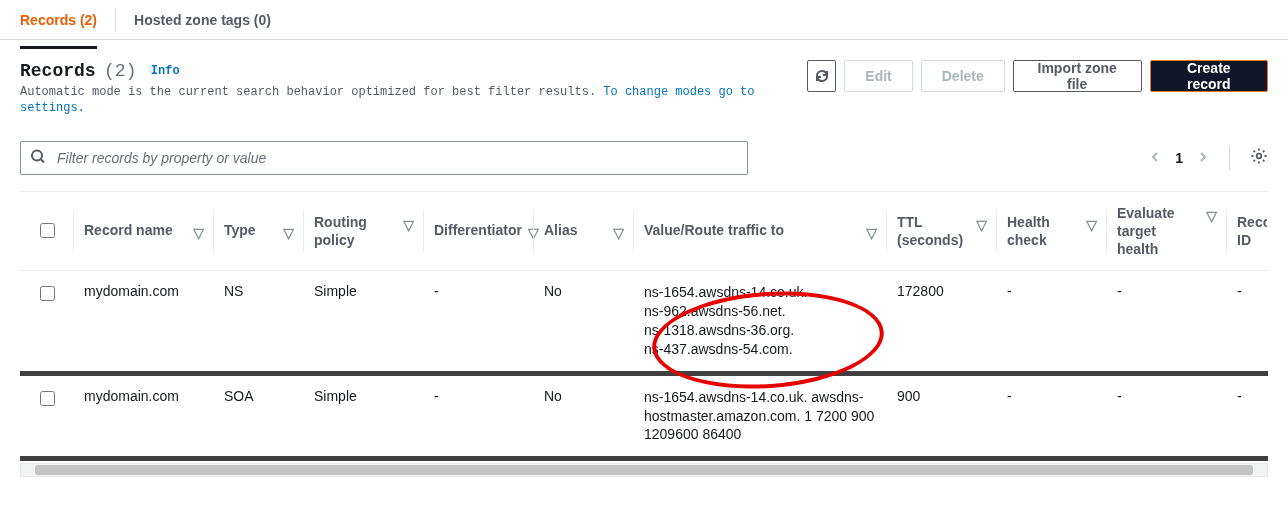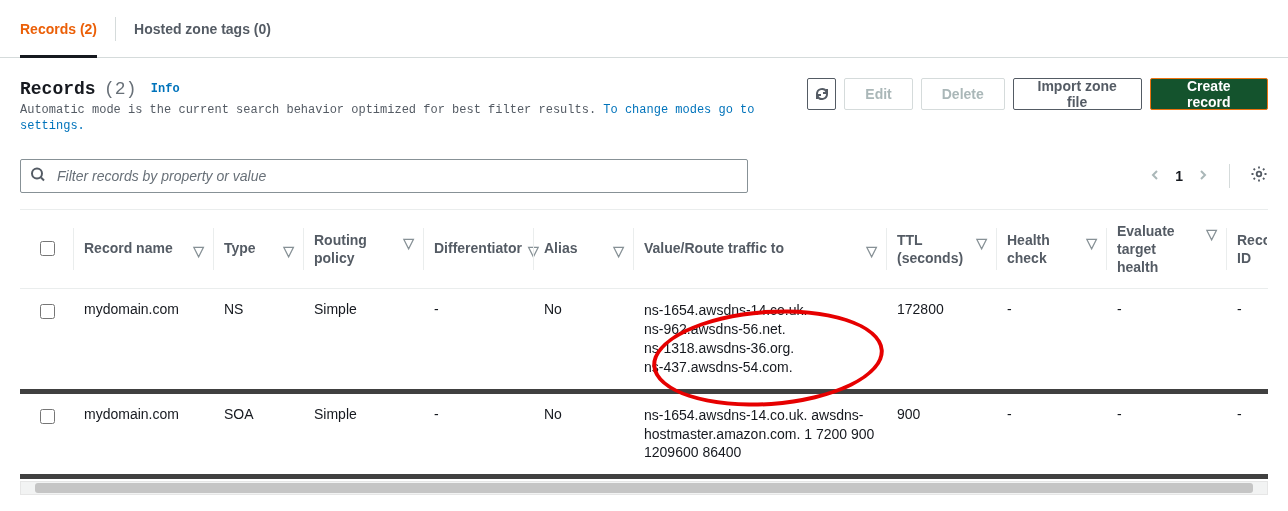--- a/index.html
+++ b/index.html
@@ -10,21 +10,21 @@
     color: #16191f;
     background: #fff;
     width: 1288px;
     overflow: hidden;
   }
   .tabs {
     display: flex;
     align-items: center;
     border-bottom: 1px solid #d5dbdb;
     padding: 0 20px;
-    height: 58px;
+    height: 40px;
   }
   .tab {
     font-weight: 700;
     font-size: 14px;
     color: #545b64;
     padding: 0 0;
     cursor: pointer;
   }
   .tab.active {
     color: #eb5f07;
@@ -95,21 +95,21 @@
     border-color: #d5dbdb;
     color: #aab7b8;
     cursor: default;
   }
   .btn.primary {
     background: #ff9900;
     border-color: #ff9900;
     color: #fff;
   }
   .btn.primary.orange {
-    background: #14532d;
+    background: #0f172a;
     border-color: #ec7211;
     color: #fff;
   }
   .filter-row {
     display: flex;
     margin-top: 24px;
     gap: 27px;
   }
   .search-wrap {
     position: relative;

